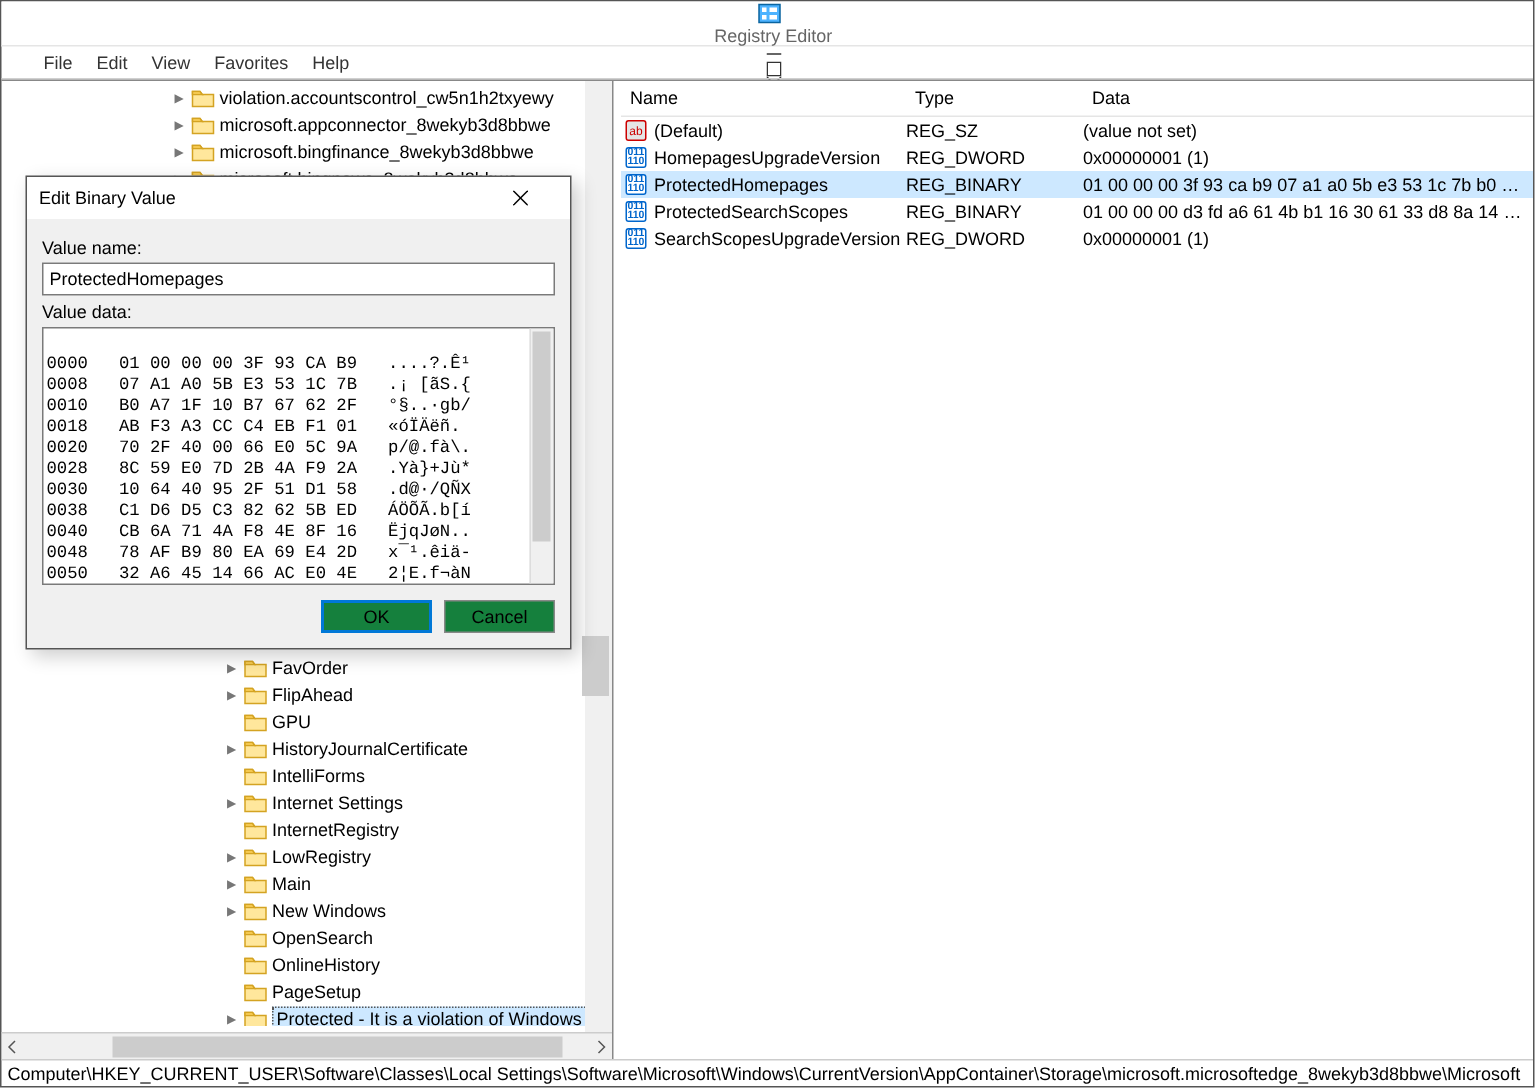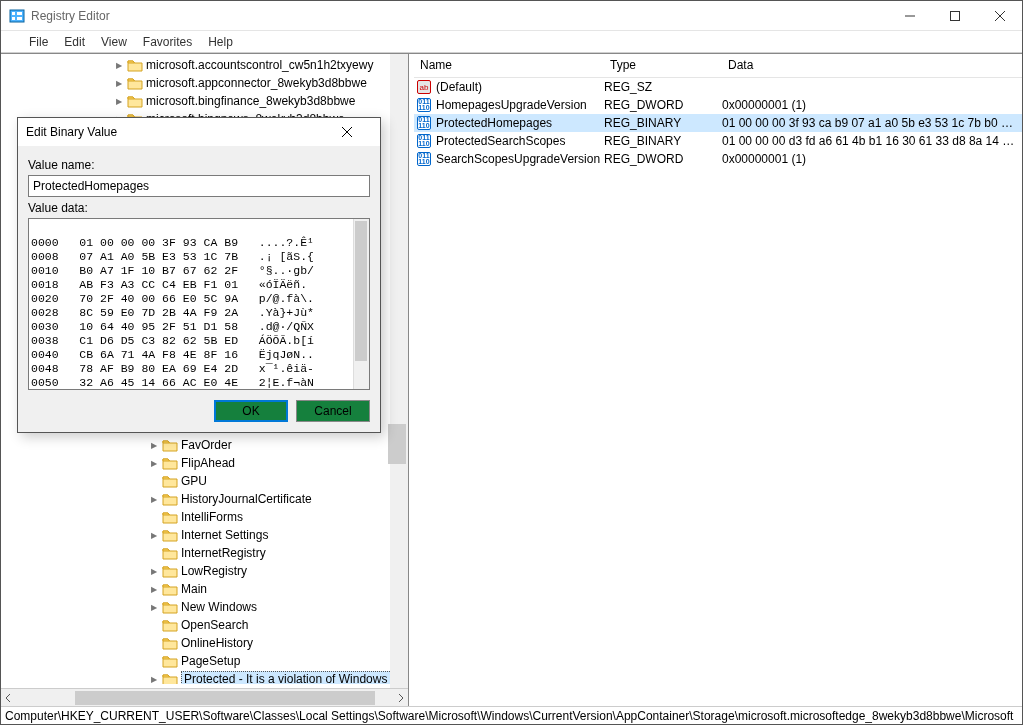--- a/index.html
+++ b/index.html
@@ -1,19 +1,19 @@
 <!DOCTYPE html>
 <html><head>
 <meta charset="utf-8">
 <style>
   * { box-sizing: border-box; }
   html, body { margin:0; padding:0; height:100%; }
   body { font-family: "Segoe UI", Arial, sans-serif; font-size:12px; color:#000; background:#fff; overflow:hidden; }
   .window { width:1023px; height:725px; border:1px solid #555; display:flex; flex-direction:column; background:#fff; position:relative; }
-  .titlebar { height:30px; display:flex; align-items:center; padding-left:8px; background:#fff; border-bottom:1px solid #e5e5e5; }
+  .titlebar { height:30px; display:flex; align-items:center; padding-left:8px; background:#fff; border-bottom:1px solid #e5e5e5;flex-direction:column; }
   .titlebar .app-icon { width:16px; height:16px; margin-right:6px; }
   .titlebar .title { flex:1; color:#666; }
   .titlebar .winbtn { width:45px; height:30px; display:flex; align-items:center; justify-content:center; color:#555;}
   .menubar { height:22px; display:flex; align-items:center; padding:0 20px; border-bottom:1px solid #d0d0d0; }
   .menubar span { padding:2px 8px; color:#333; }
   .content { flex:1; display:flex; border-top:1px solid #888; position:relative; }
   .left-pane { width:408px; overflow:hidden; border-right:1px solid #888; position:relative; }
   .splitter { width:5px; background:#fff; cursor:ew-resize; }
   .right-pane { flex:1; overflow:auto; background:#fff; position:relative; }
   .tree { position:absolute; left:0; right:0; top:0; height:630px; overflow:auto; padding:2px 0 2px 2px; }
@@ -101,21 +101,21 @@
     <div class="left-pane">
       <div class="tree" id="tree">
           <div class="tree-row" style="padding-left: 110px;">
             <span class="arrow" style="font-size: 8px;">▶</span>
             <span class="folder-icon">
               <svg class="folder-svg" viewBox="0 0 16 14">
                 <path d="M1 3 h5 l1.5 2 H15 v8 H1 z" fill="#ffe79c" stroke="#d4a322"></path>
                 <path d="M1 3 h5 l1.5 2 H1 z" fill="#ffd560" stroke="#d4a322"></path>
               </svg>
             </span>
-            <span class="label">microsoft.accountscontrol_cw5n1h2txyewy</span>
+            <span class="label">violation.accountscontrol_cw5n1h2txyewy</span>
           </div>
           <div class="tree-row" style="padding-left: 110px;">
             <span class="arrow" style="font-size: 8px;">▶</span>
             <span class="folder-icon">
               <svg class="folder-svg" viewBox="0 0 16 14">
                 <path d="M1 3 h5 l1.5 2 H15 v8 H1 z" fill="#ffe79c" stroke="#d4a322"></path>
                 <path d="M1 3 h5 l1.5 2 H1 z" fill="#ffd560" stroke="#d4a322"></path>
               </svg>
             </span>
             <span class="label">microsoft.appconnector_8wekyb3d8bbwe</span>
@@ -303,20 +303,21 @@
         <div class="col c-type">Type</div>
         <div class="col c-data">Data</div>
       </div>
       <div id="value-list">
           <div class="list-row">
             <span class="ricon">
               <span class="reg-icon-str">ab</span>
             </span>
             <span class="rname">(Default)</span>
             <span class="rtype">REG_SZ</span>
+            <span class="rdata">(value not set)</span>
           </div>
           <div class="list-row">
             <span class="ricon">
               <span class="reg-icon-bin">011<br>110</span>
             </span>
             <span class="rname">HomepagesUpgradeVersion</span>
             <span class="rtype">REG_DWORD</span>
             <span class="rdata">0x00000001 (1)</span>
           </div>
           <div class="list-row sel">

